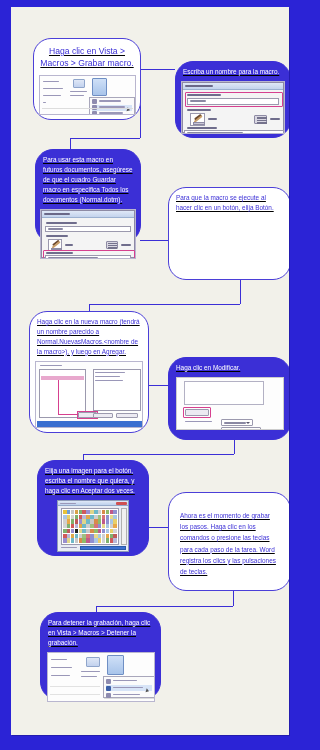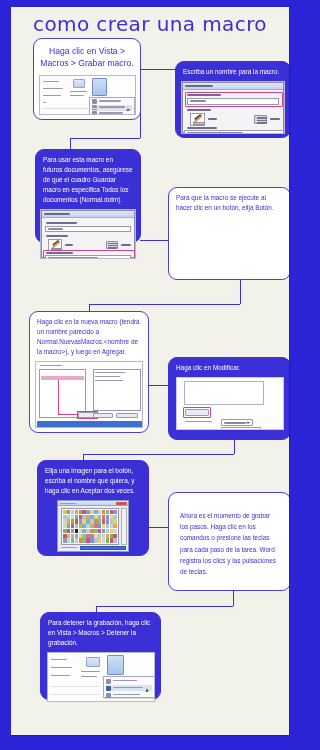--- a/index.html
+++ b/index.html
@@ -23,21 +23,21 @@
   .title{
     position:absolute;left:0;top:5px;width:278px;text-align:center;
     color:#3b2fd6;font-size:20px;letter-spacing:.4px;
     font-family:"DejaVu Sans", sans-serif;font-weight:400;
   }
   
   .line{position:absolute;background:#3b2fd6;}
   .lh{height:1px;}
   .lv{width:1px;}
   
-  .box{position:absolute;border-radius:9px;box-sizing:border-box;}
+  .box{position:absolute;border-radius:18px;box-sizing:border-box;text-decoration:underline;}
   .box.white{background:#ffffff;border:1px solid #4b3fd8;}
   .box.blue{background:#3b2fd6;border:1px solid #3b2fd6;}
   .box .cap{
     display:block;box-sizing:border-box;padding:5px 7px 2px 7px;
     font-size:6.4px;line-height:1.55;
   }
   .box.white .cap{color:#3b2fd6;}
   .box.blue .cap{color:#ffffff;}
   .box .cap.big{font-size:8.6px;text-align:center;line-height:1.45;padding:6px 6px 3px;}
   
@@ -105,21 +105,20 @@
   .dropdown{position:absolute;background:#ffffff;border:1px solid #9b99ae;border-radius:1px;}
   .dropdown .ar{position:absolute;right:1.5px;top:2px;border-left:2px solid transparent;border-right:2px solid transparent;border-top:2.5px solid #55536b;}
   .dropdown .tx{position:absolute;left:2px;top:2.2px;right:6px;height:2px;background:#8a88a3;border-radius:1px;}
 </style>
 </head>
 <body>
 
 <div id="page">
 <div id="canvas">
 
-  <div class="title">como crear una macro</div>
 
   <div class="line lh" style="left:129px;top:62px;width:35px;"></div>
 
   <div class="line lv" style="left:129px;top:62px;height:69px;"></div>
   <div class="line lh" style="left:59px;top:131px;width:70px;"></div>
   <div class="line lv" style="left:59px;top:131px;height:11px;"></div>
 
   <div class="line lh" style="left:129px;top:233px;width:28px;"></div>
 
   <div class="line lv" style="left:229px;top:273px;height:24px;"></div>

